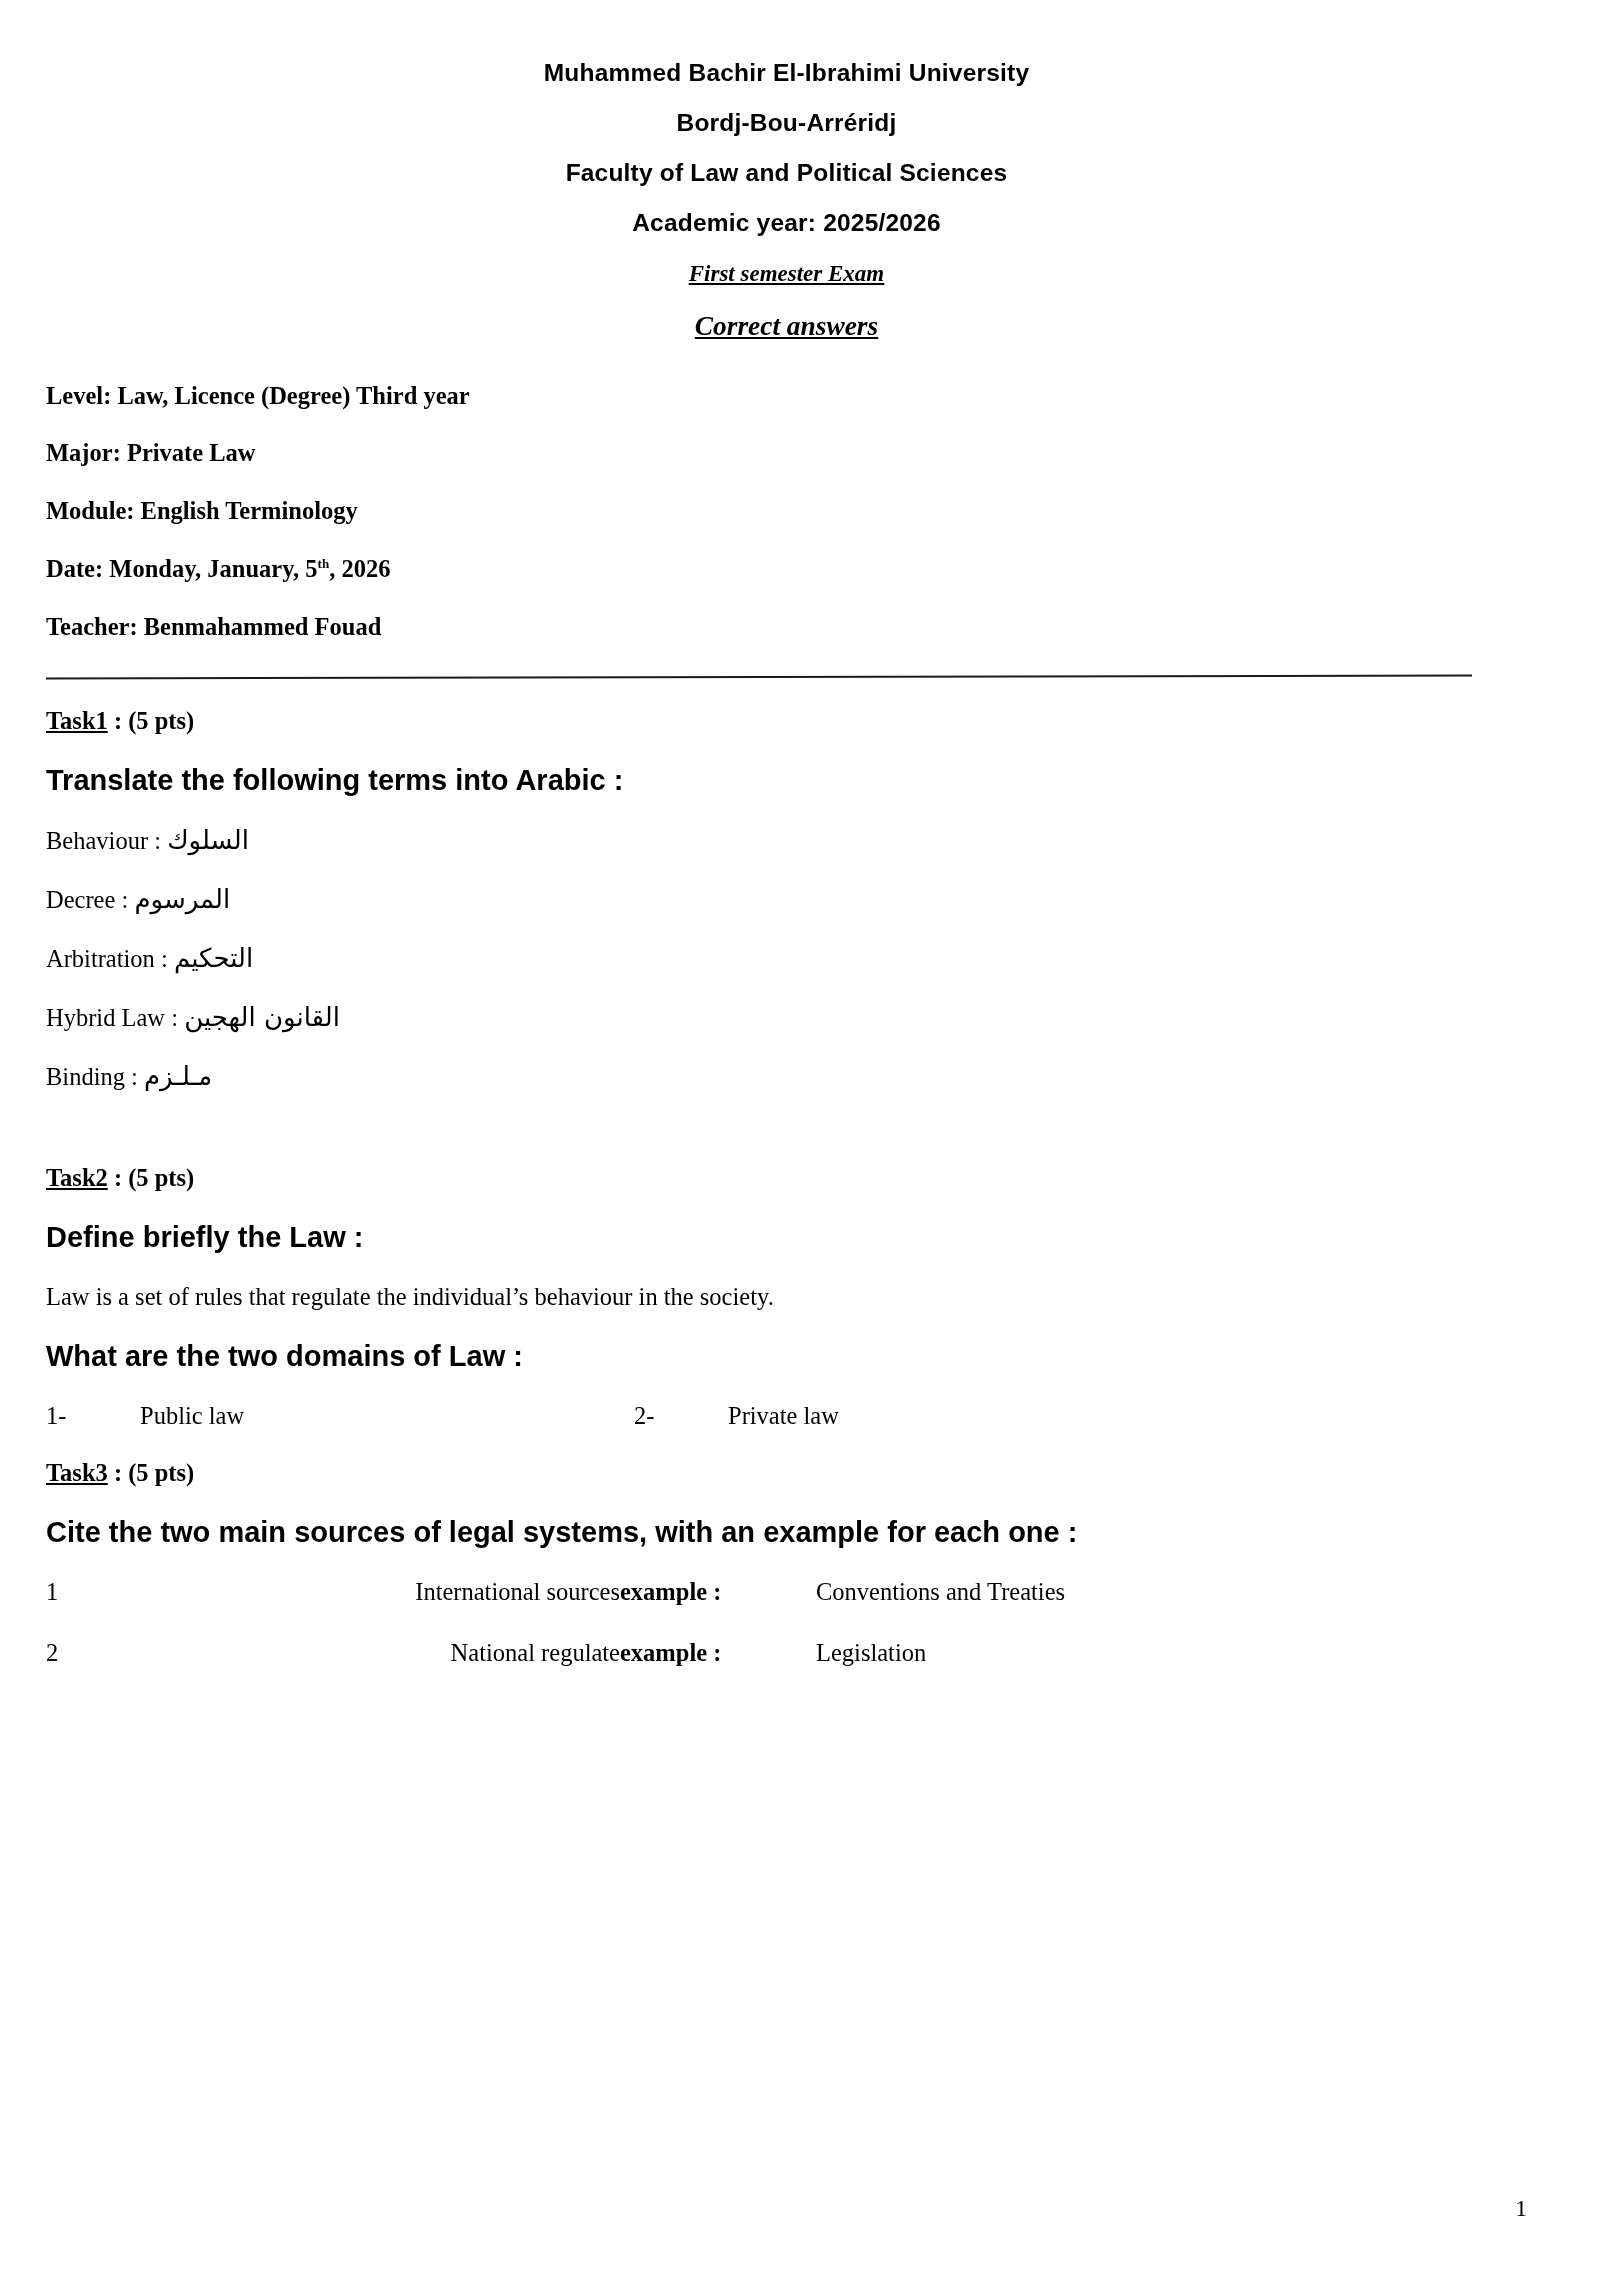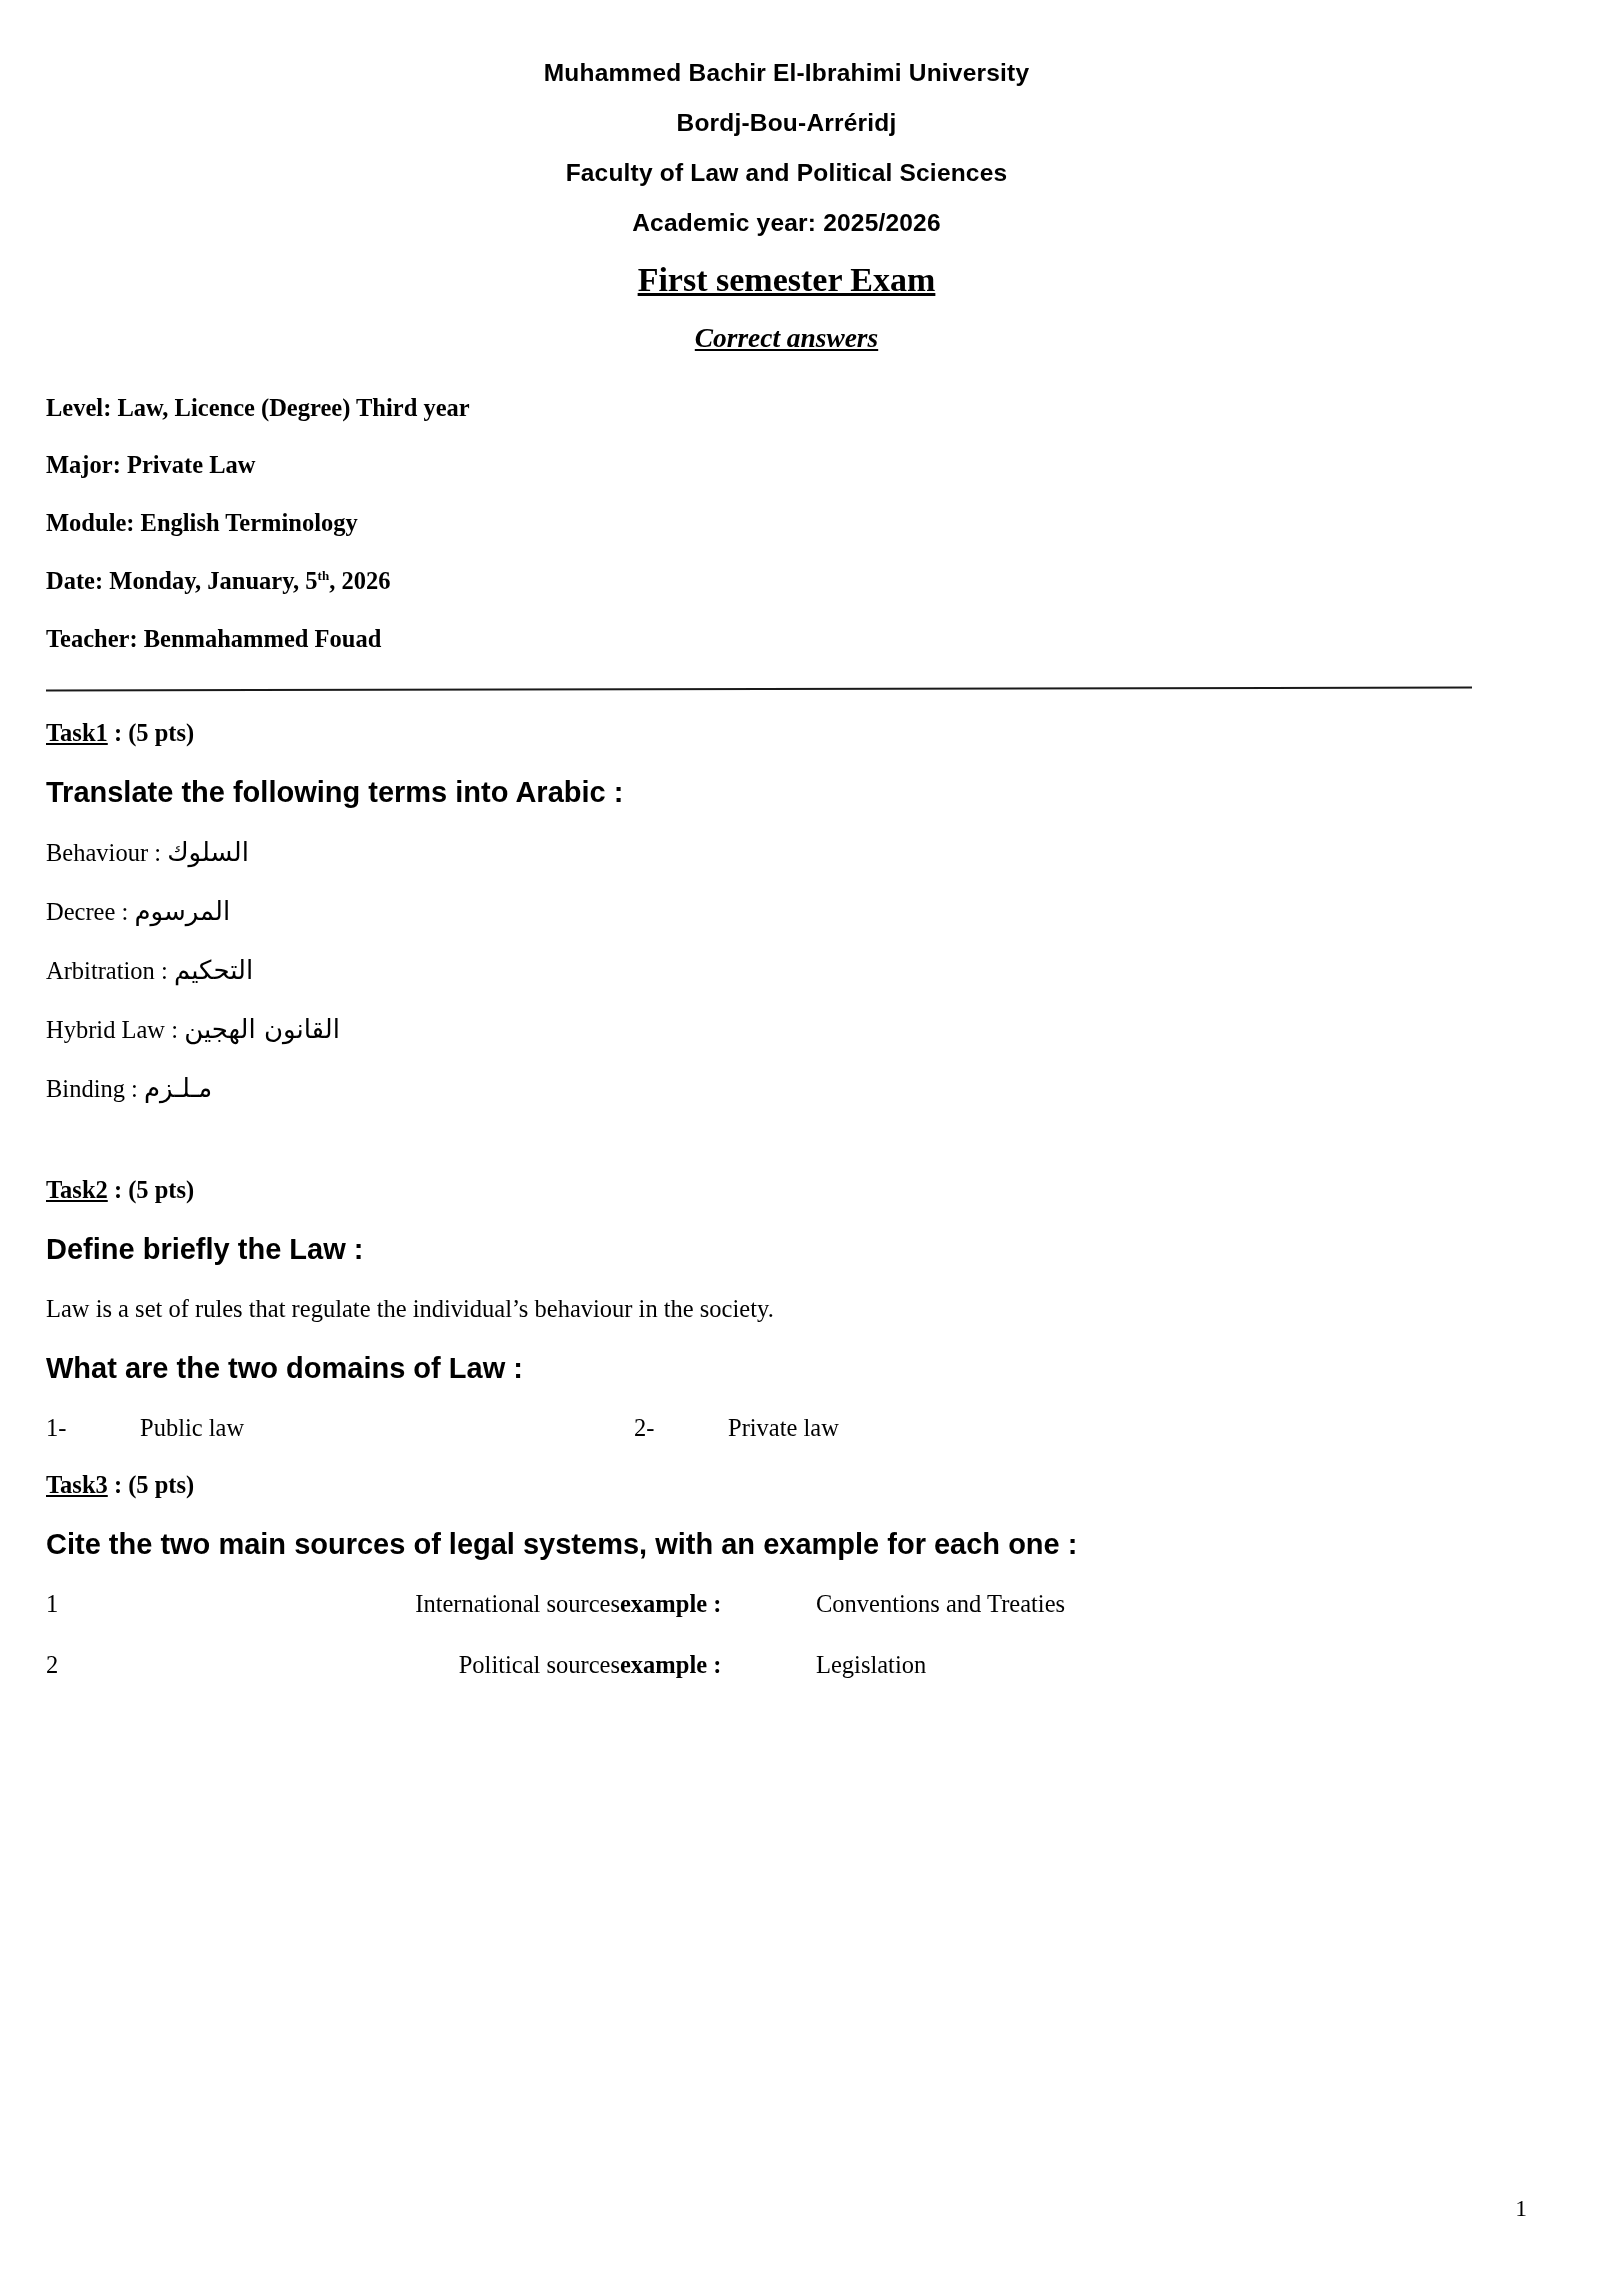--- a/index.html
+++ b/index.html
@@ -25,22 +25,23 @@
     font-size: 24.5px;
     line-height: 1.0;
   }
   .header-line {
     margin: 0 0 25.5px 0;
     letter-spacing: 0.2px;
   }
   .exam-title {
     text-align: center;
     font-family: "Liberation Serif", serif;
+    font-style: italic;
     font-weight: bold;
-    font-size: 34px;
+    font-size: 23px;
     text-decoration: underline;
     margin: 7.8px 0 23.5px 0;
   }
   .correct-answers {
     text-align: center;
     font-family: Liberation Serif, serif;
     font-style: italic;
     font-weight: bold;
     font-size: 27.4px;
     text-decoration: underline;
@@ -175,20 +176,20 @@
   <div class="prompt">Cite the two main sources of legal systems, with an example for each one :</div>
 
   <div class="src-row">
     <span class="idx">1</span>
     <span class="nm">International sources</span>
     <span class="ex">example :</span>
     <span class="exv">Conventions and Treaties</span>
   </div>
   <div class="src-row">
     <span class="idx">2</span>
-    <span class="nm">Political sources</span>
+    <span class="nm">National regulate</span>
     <span class="ex">example :</span>
     <span class="exv">Legislation</span>
   </div>
 
   <div class="page-num">1</div>
 </div>
 
 
 </body></html>

